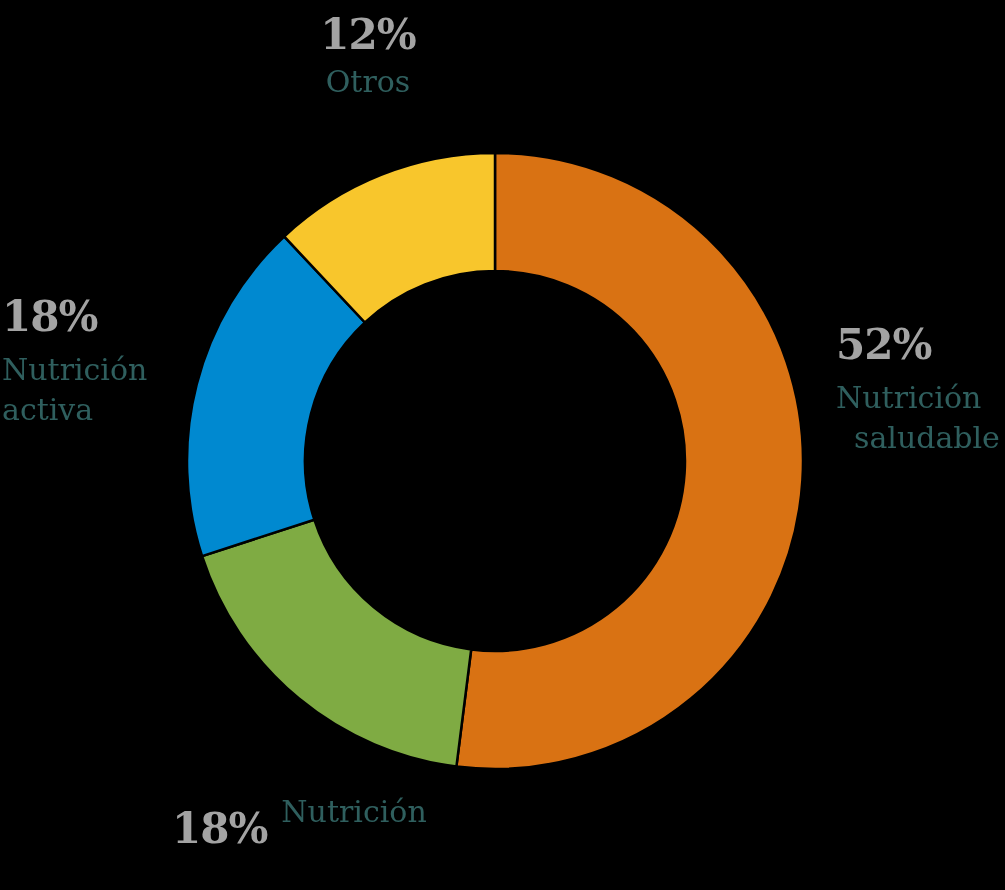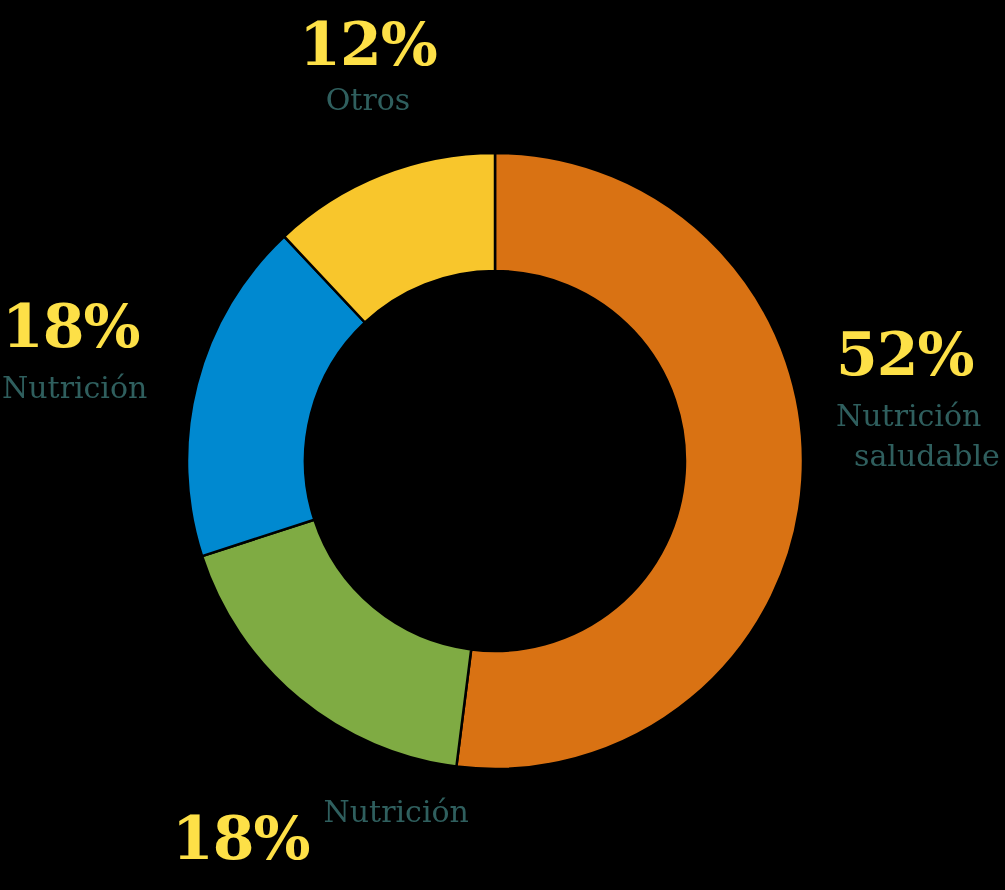--- a/index.html
+++ b/index.html
@@ -33,23 +33,23 @@
   }
 
   
   .callout {
     position: absolute;
     line-height: 1.0;
   }
   .pct {
     font-family: "DejaVu Serif", serif;
     font-weight: bold;
-    font-size: 60px;
+    font-size: 42px;
     letter-spacing: -1px;
-    color: #fde047;
+    color: #a3a3a3;
     white-space: nowrap;
   }
   .cat {
     font-family: "DejaVu Serif", serif;
     font-size: 30px;
     font-weight: normal;
     color: #2f5f5e;
     white-space: nowrap;
     line-height: 1.32;
   }
@@ -123,20 +123,21 @@
     <span class="cat">
       <span class="l1">Nutrición</span>
       <span class="l2">saludable</span>
     </span>
   </div>
 
   <div class="callout" id="callout-activa">
     <span class="pct">18%</span>
     <span class="cat">
       <span class="l1">Nutrición</span>
+      <span class="l2">activa</span>
     </span>
   </div>
 
   <div class="callout" id="callout-vegetal">
     <span class="pct">18%</span>
     <span class="cat">
       <span class="l1">Nutrición</span>
     </span>
   </div>
 

